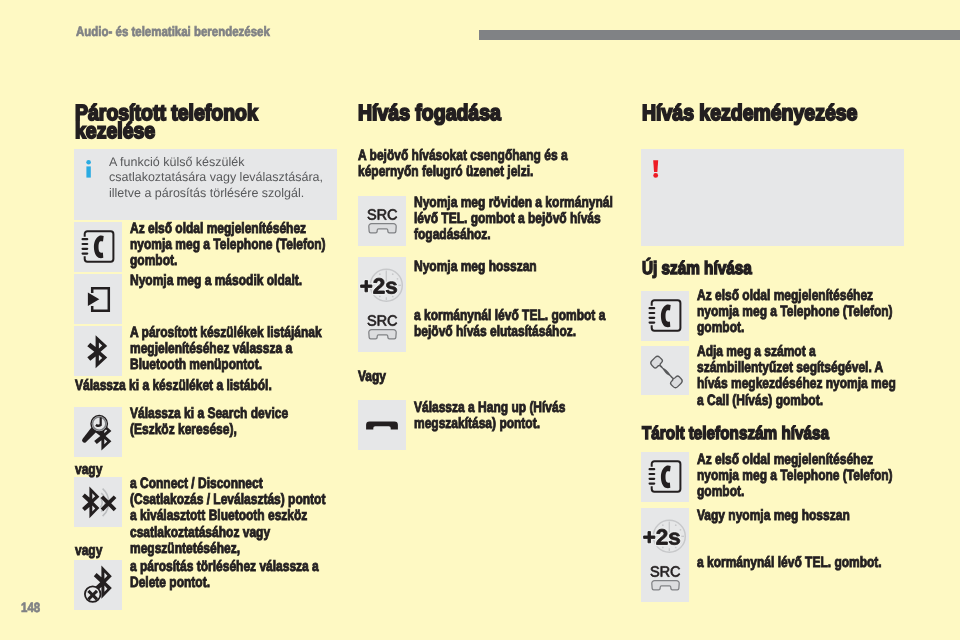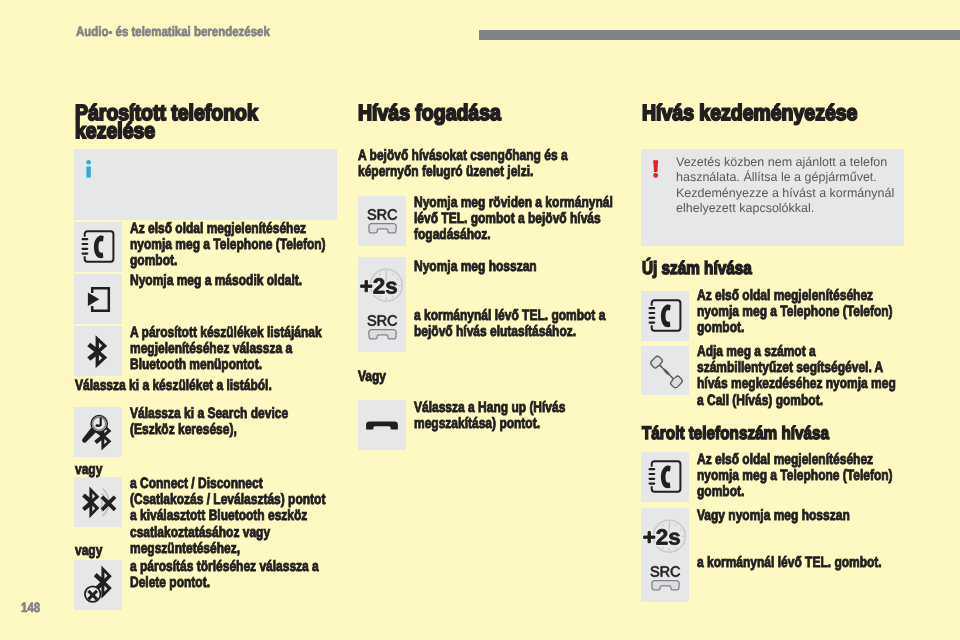--- a/index.html
+++ b/index.html
@@ -50,20 +50,21 @@
   <div class="hdr-bar"></div>
   <div>
     <div class="sec" style="left:75px;top:104px">Párosított telefonok kezelése</div>
     <div class="infobox" style="left:74px;top:149px;width:263px;height:71px">
       <span class="ico">
           <svg width="8" height="18" viewBox="0 0 8 18">
             <circle cx="3.6" cy="2.3" r="2.3" fill="#29abe2"></circle>
             <path d="M1.4 6.4 h4.4 v11.2 h-4.4 z" fill="#29abe2"></path>
           </svg>
         </span>
+      <span class="txt">A funkció külső készülék csatlakoztatására vagy leválasztására, illetve a párosítás törlésére szolgál.</span>
     </div>
     <div class="iconbox" style="left:74px;top:222px;height:50px">
         <svg width="48" height="50" viewBox="0 0 48 50">
           <g fill="none" stroke="#231f20" stroke-width="2.0">
             <path d="M13.4 9.2 h23.3 a2.7 2.7 0 0 1 2.7 2.7 v25.1 a2.7 2.7 0 0 1 -2.7 2.7 h-23.3 a2.7 2.7 0 0 1 -2.7 -2.7 v-2.8 M10.7 14.7 v-2.8 a2.7 2.7 0 0 1 2.7 -2.7"></path>
           </g>
           <g fill="#231f20">
             <rect x="7.5" y="16.1" width="6.8" height="2.2" rx="1.1"></rect>
             <rect x="7.5" y="20.9" width="6.8" height="2.2" rx="1.1"></rect>
             <rect x="7.5" y="25.7" width="6.8" height="2.2" rx="1.1"></rect>
@@ -164,23 +165,20 @@
   </div>
   <div>
     <div class="sec" style="left:642px;top:104px">Hívás kezdeményezése</div>
     <div class="infobox" style="left:641px;top:149px;width:263px;height:97px">
       <span class="ico">
           <svg width="8" height="18" viewBox="0 0 8 18">
             <path d="M1.2 0.3 h5.0 l-0.85 11.6 h-3.3 z" fill="#ed1c24"></path>
             <circle cx="3.7" cy="15.4" r="2.4" fill="#ed1c24"></circle>
           </svg>
         </span>
-      <span class="txt">Vezetés közben nem ajánlott a telefon használata.
-Állítsa le a gépjárművet.
-Kezdeményezze a hívást a kormánynál elhelyezett kapcsolókkal.</span>
     </div>
     <div class="sub" style="left:642px;top:259px">Új szám hívása</div>
     <div class="iconbox" style="left:641px;top:291px;height:50px">
         <svg width="48" height="50" viewBox="0 0 48 50">
           <g fill="none" stroke="#231f20" stroke-width="2.0">
             <path d="M13.4 9.2 h23.3 a2.7 2.7 0 0 1 2.7 2.7 v25.1 a2.7 2.7 0 0 1 -2.7 2.7 h-23.3 a2.7 2.7 0 0 1 -2.7 -2.7 v-2.8 M10.7 14.7 v-2.8 a2.7 2.7 0 0 1 2.7 -2.7"></path>
           </g>
           <g fill="#231f20">
             <rect x="7.5" y="16.1" width="6.8" height="2.2" rx="1.1"></rect>
             <rect x="7.5" y="20.9" width="6.8" height="2.2" rx="1.1"></rect>

